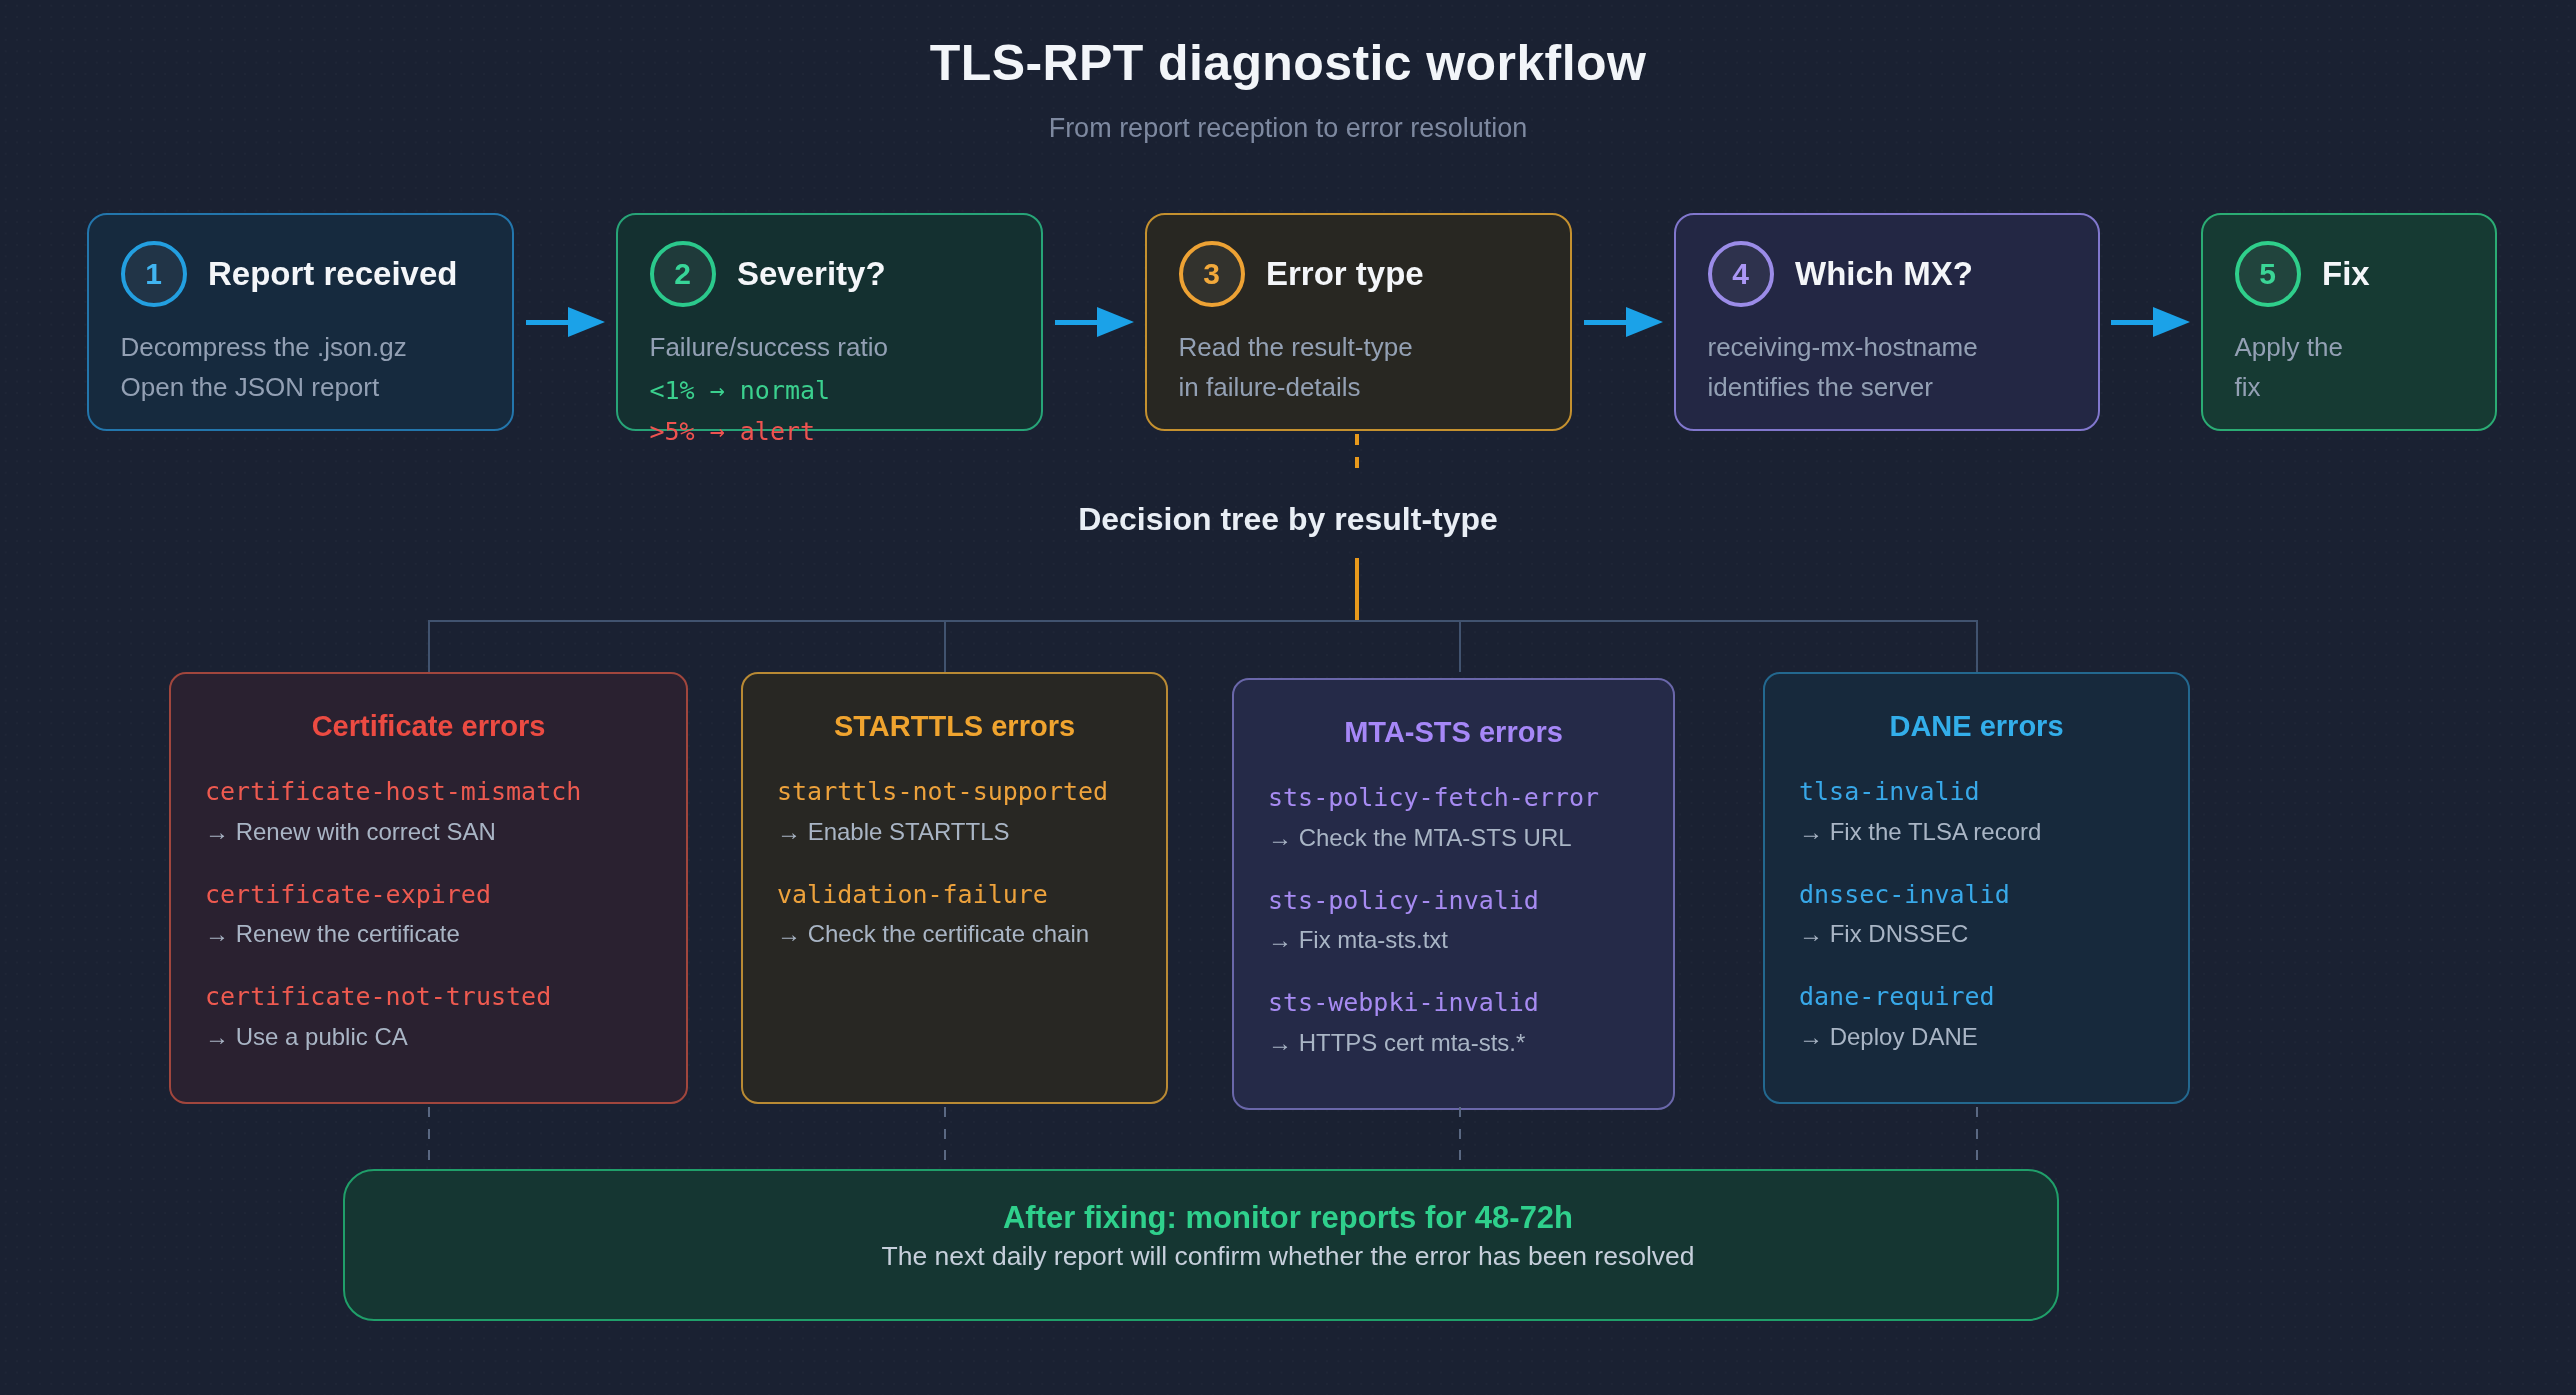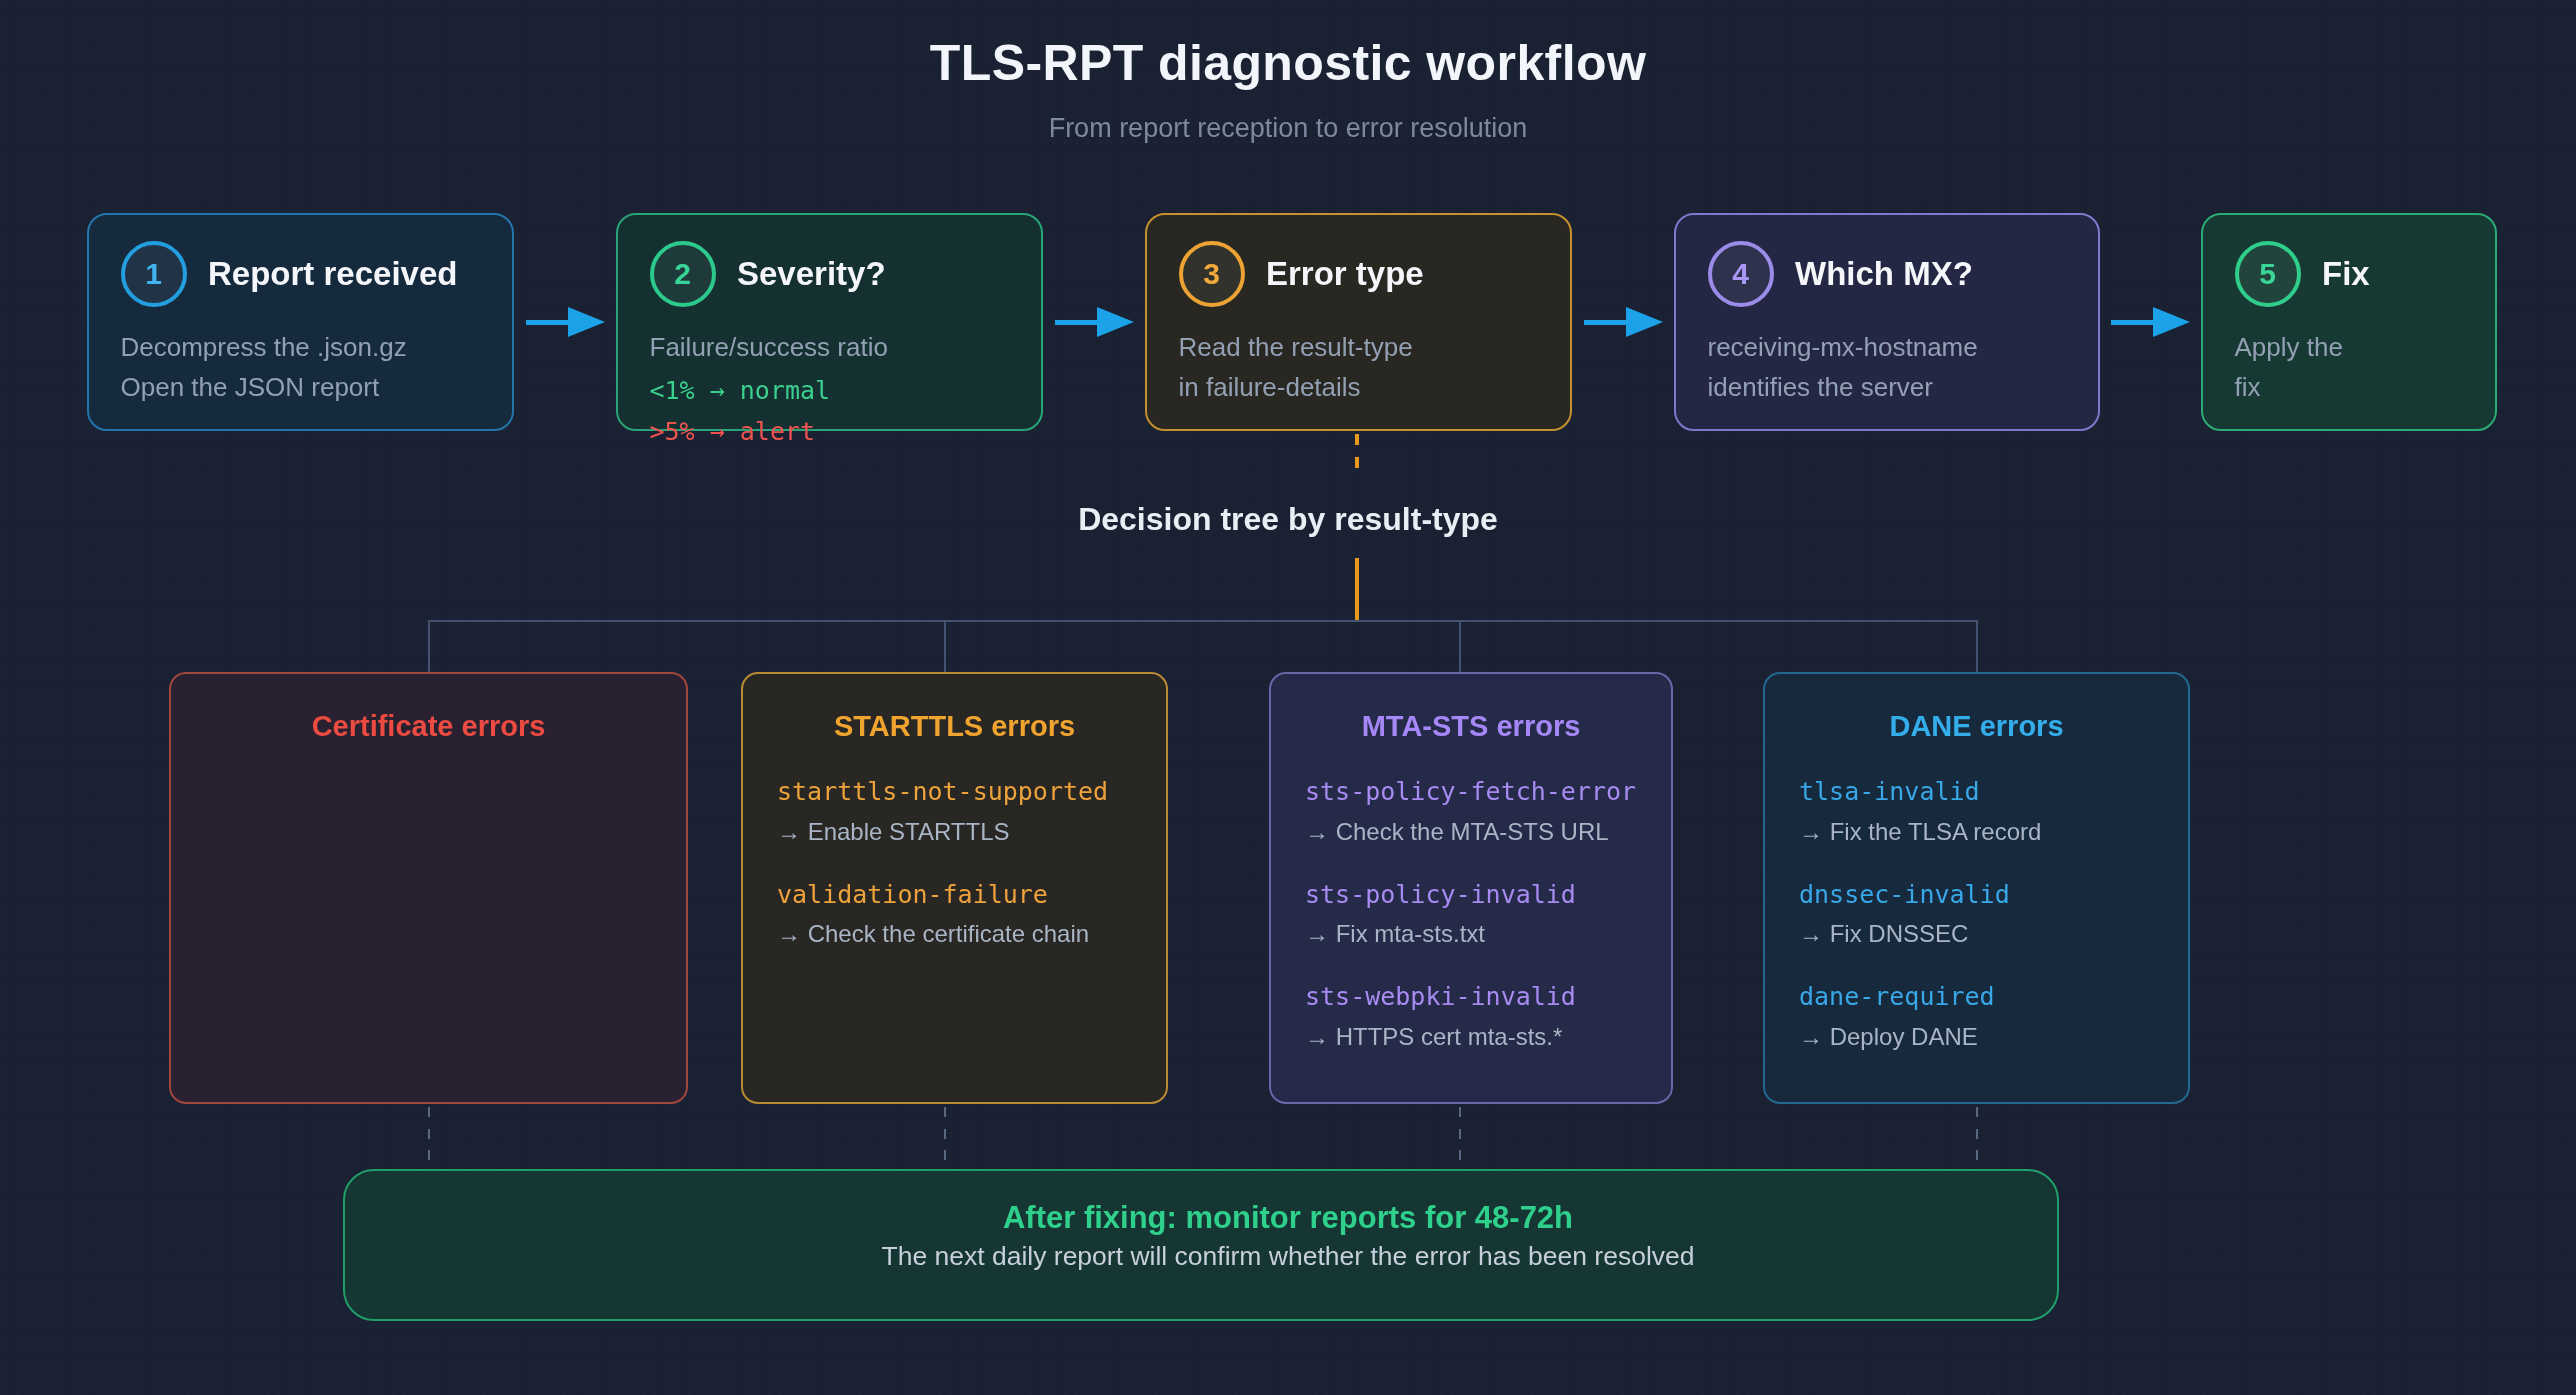--- a/index.html
+++ b/index.html
@@ -56,21 +56,21 @@
   .h-line{position:absolute;left:429px;top:620px;width:1548px;height:2.1px;background:#41536f;}
   .stub{position:absolute;top:620px;width:2.1px;height:52px;background:#41536f;}
   .stub.p1{left:428px;} .stub.p2{left:944px;} .stub.p3{left:1459px;} .stub.p4{left:1976px;}
 
   
   .branch{position:absolute;top:672px;height:432px;border-radius:17px;
     border:2.1px solid var(--border);background:var(--bg);box-sizing:border-box;
     padding:29px 34px;}
   .b1{left:169px;width:519px;--border:#a1463d;--bg:#2a2130;--title:#ec4b42;--code:#ee5a50;}
   .b2{left:741px;width:427px;--border:#b98a34;--bg:#282723;--title:#f0a42f;--code:#eda23c;}
-  .b3{left:1269px;width:404px;--border:#6a67aa;--bg:#252a48;--title:#a687f7;--code:#a78bf2;}
+  .b3{left:1232px;width:443px;margin-top:6px;--border:#6a67aa;--bg:#252a48;--title:#a687f7;--code:#a78bf2;}
   .b4{left:1763px;width:427px;--border:#23688f;--bg:#17293c;--title:#33aeea;--code:#38a8e8;}
   .btitle{text-align:center;font-size:29px;font-weight:700;color:var(--title);margin-top:7.2px;}
   .bitems{margin-top:34px;}
   .bitem{margin-bottom:30px;}
   .bcode{font-size:25px;color:var(--code);}
   .bfix{font-size:24px;line-height:1.45;color:#a9b5c5;margin-top:8.6px;}
 
   
   .v-dash-gray{position:absolute;top:1107px;width:2.1px;height:60px;
     background:repeating-linear-gradient(180deg,#5a6882 0 10px,transparent 10px 21.5px);}
@@ -182,20 +182,34 @@
   <div class="decision-label">Decision tree by result-type</div>
   <div class="v-solid-orange"></div>
   <div class="h-line"></div>
   <div class="stub p1"></div>
   <div class="stub p2"></div>
   <div class="stub p3"></div>
   <div class="stub p4"></div>
 
   <div class="branch b1">
     <div class="btitle">Certificate errors</div>
+    <div class="bitems">
+      <div class="bitem">
+        <div class="bcode mono">certificate-host-mismatch</div>
+        <div class="bfix">→ Renew with correct SAN</div>
+      </div>
+      <div class="bitem">
+        <div class="bcode mono">certificate-expired</div>
+        <div class="bfix">→ Renew the certificate</div>
+      </div>
+      <div class="bitem">
+        <div class="bcode mono">certificate-not-trusted</div>
+        <div class="bfix">→ Use a public CA</div>
+      </div>
+    </div>
   </div>
 
   <div class="branch b2">
     <div class="btitle">STARTTLS errors</div>
     <div class="bitems">
       <div class="bitem">
         <div class="bcode mono">starttls-not-supported</div>
         <div class="bfix">→ Enable STARTTLS</div>
       </div>
       <div class="bitem">

